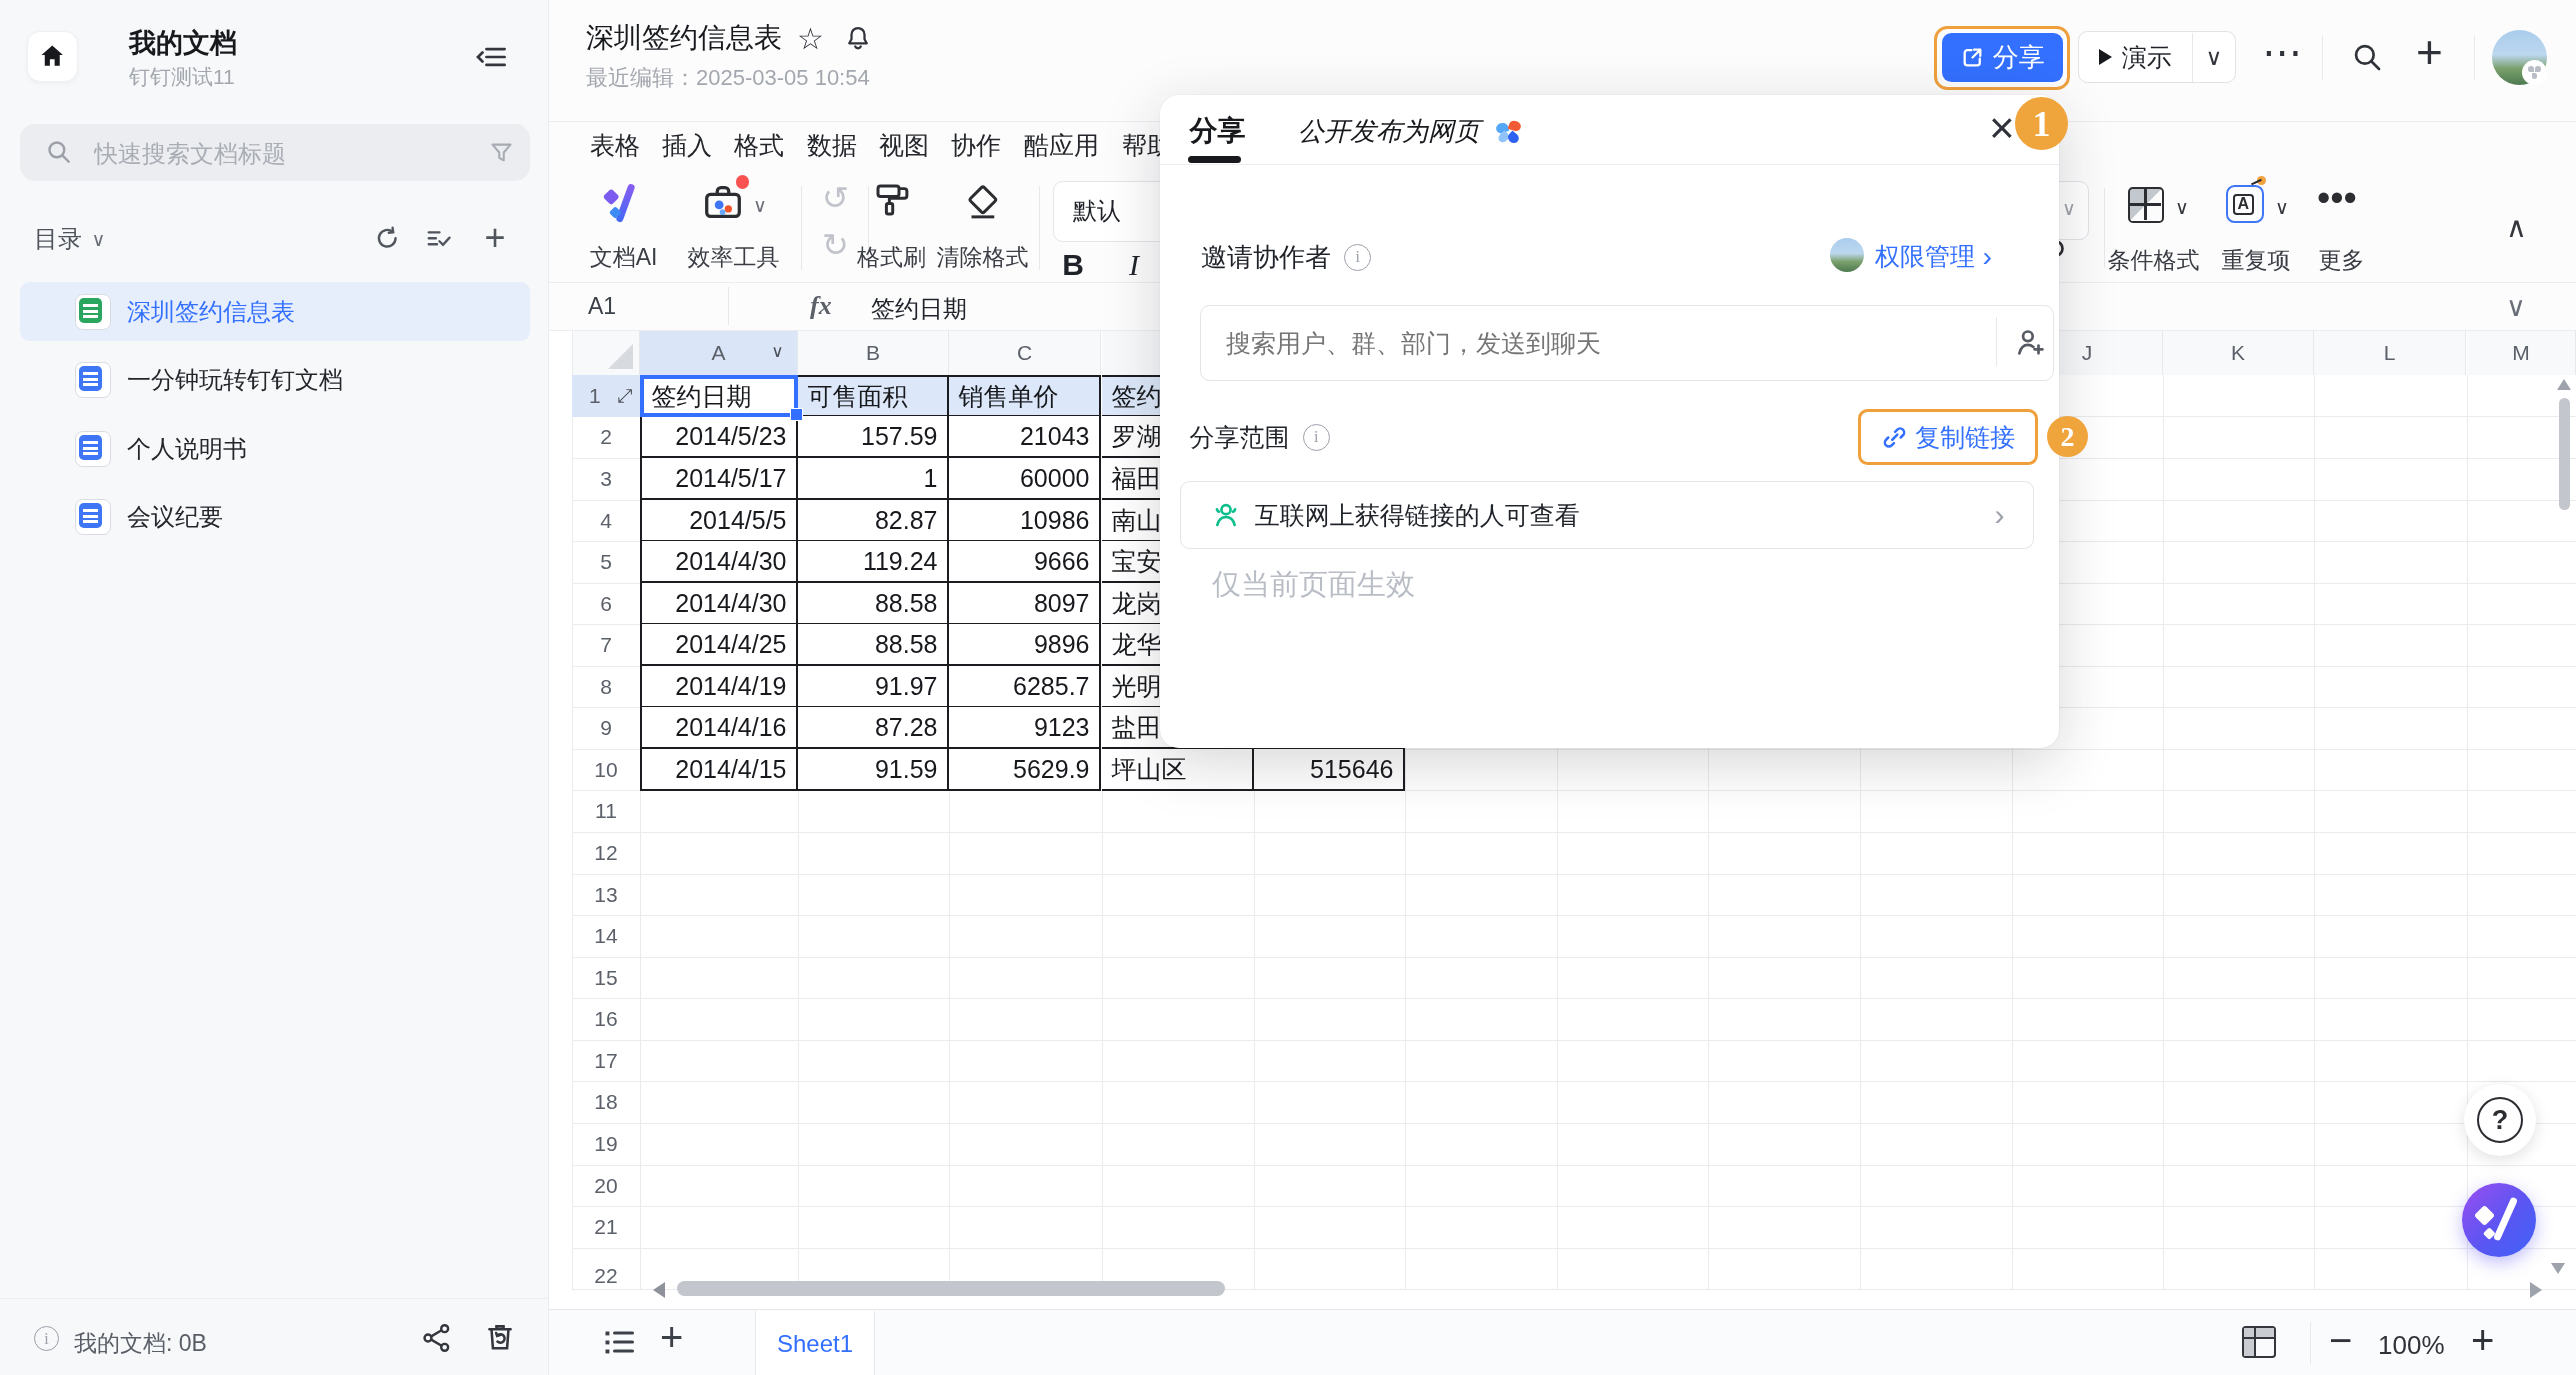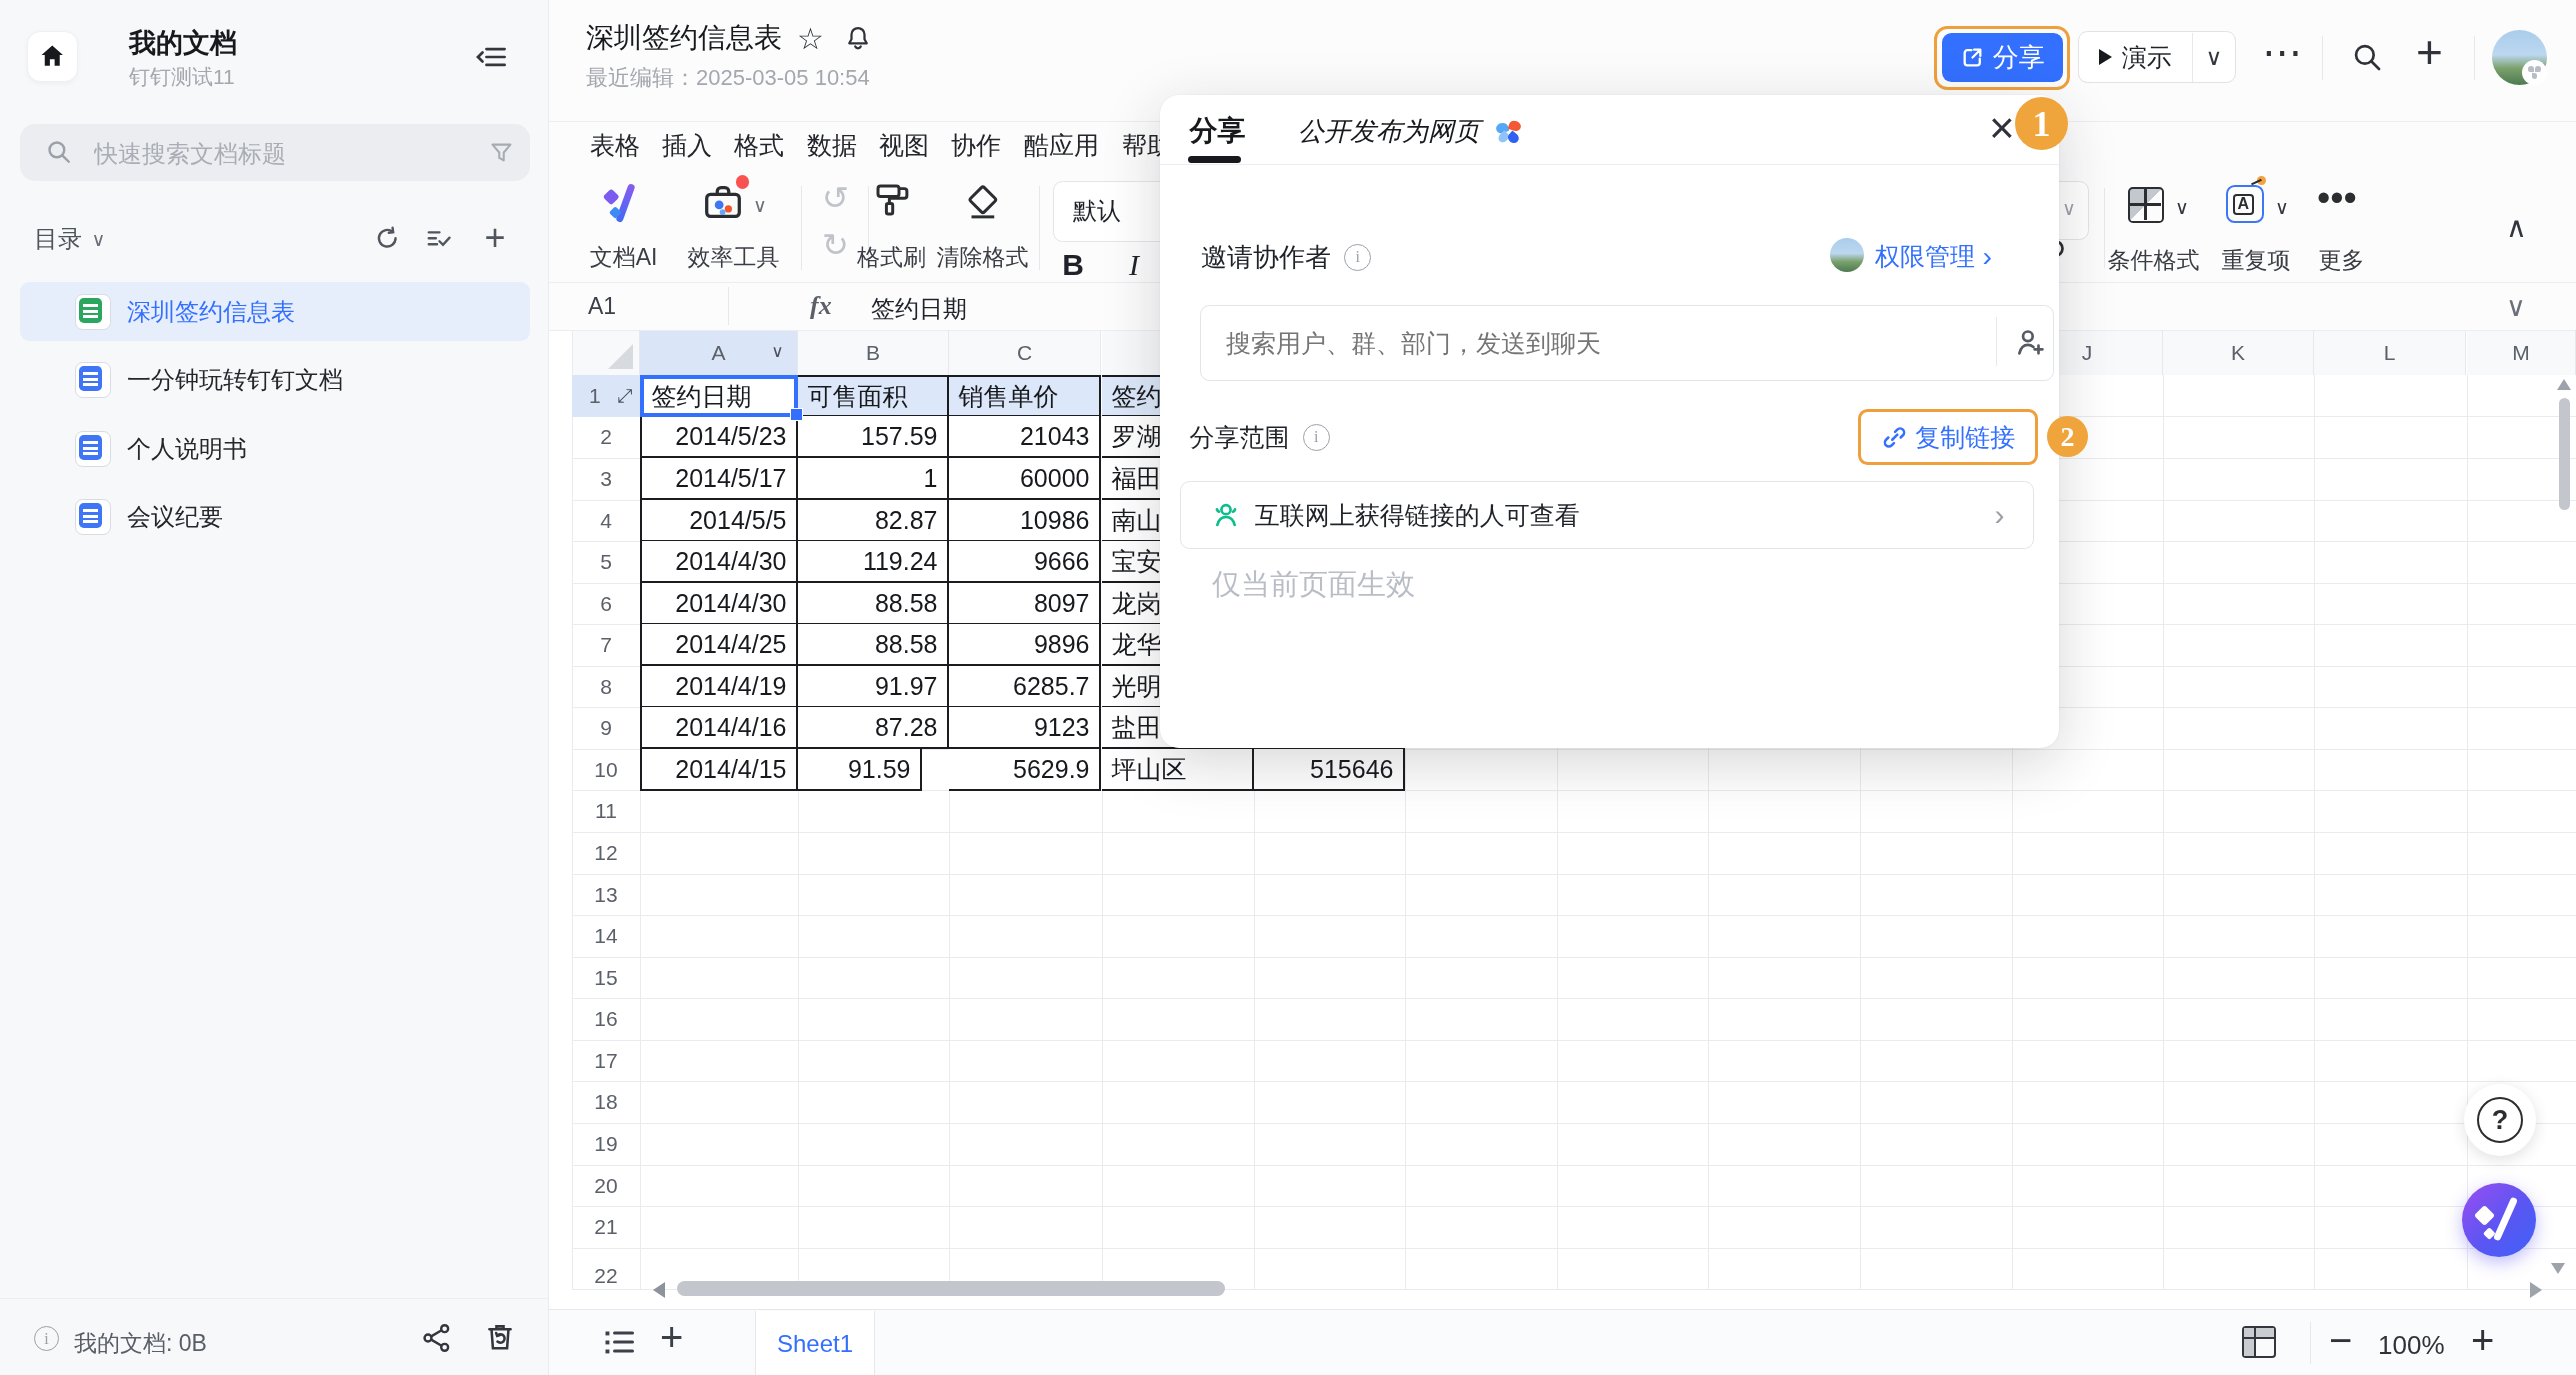--- a/index.html
+++ b/index.html
@@ -454,21 +454,21 @@
       <div class="a tcell" style="left: 798px; top: 666px; width: 151px; height: 42px; justify-content: flex-end;">91.97</div>
       <div class="a tcell" style="left: 949px; top: 666px; width: 152px; height: 42px; justify-content: flex-end;">6285.7</div>
       <div class="a tcell" style="left: 1102px; top: 666px; width: 152px; height: 42px; justify-content: flex-start;">光明区</div>
       <div class="a tcell" style="left: 1254px; top: 666px; width: 151px; height: 42px; justify-content: flex-end;"></div>
       <div class="a tcell" style="left: 640px; top: 707px; width: 158px; height: 42px; justify-content: flex-end; border-left: 2.9px solid rgb(27, 28, 31);">2014/4/16</div>
       <div class="a tcell" style="left: 798px; top: 707px; width: 151px; height: 42px; justify-content: flex-end;">87.28</div>
       <div class="a tcell" style="left: 949px; top: 707px; width: 152px; height: 42px; justify-content: flex-end;">9123</div>
       <div class="a tcell" style="left: 1102px; top: 707px; width: 152px; height: 42px; justify-content: flex-start;">盐田区</div>
       <div class="a tcell" style="left: 1254px; top: 707px; width: 151px; height: 42px; justify-content: flex-end;"></div>
       <div class="a tcell" style="left: 640px; top: 749px; width: 158px; height: 42px; justify-content: flex-end; border-left: 2.9px solid rgb(27, 28, 31);">2014/4/15</div>
-      <div class="a tcell" style="left: 798px; top: 749px; width: 124px; height: 42px; justify-content: flex-end;">91.59</div>
+      <div class="a tcell" style="left: 798px; top: 749px; width: 151px; height: 42px; justify-content: flex-end;">91.59</div>
       <div class="a tcell" style="left: 949px; top: 749px; width: 152px; height: 42px; justify-content: flex-end;">5629.9</div>
       <div class="a tcell" style="left: 1102px; top: 749px; width: 152px; height: 42px; justify-content: flex-start;">坪山区</div>
       <div class="a tcell" style="left: 1254px; top: 749px; width: 151px; height: 42px; justify-content: flex-end;">515646</div>
       <div class="a" style="left: 640px; top: 375px; width: 158px; height: 42px; border: 4.8px solid rgb(51, 112, 255); z-index: 6;"></div>
       <div class="a" style="left: 790px; top: 408px; width: 13.3px; height: 13.3px; background: rgb(51, 112, 255); border: 1.9px solid rgb(255, 255, 255); z-index: 7;"></div>
     </div>
 
   <span class="a tri" style="left:653px;top:1282px;border-right:12.4px solid #8e939b;border-top:8.6px solid transparent;border-bottom:8.6px solid transparent;"></span>
   <div class="a thumb" style="left:677px;top:1281px;width:548px;height:15px;"></div>
   <span class="a tri" style="left:2530px;top:1282px;border-left:12.4px solid #9ea3ab;border-top:8.6px solid transparent;border-bottom:8.6px solid transparent;"></span>

